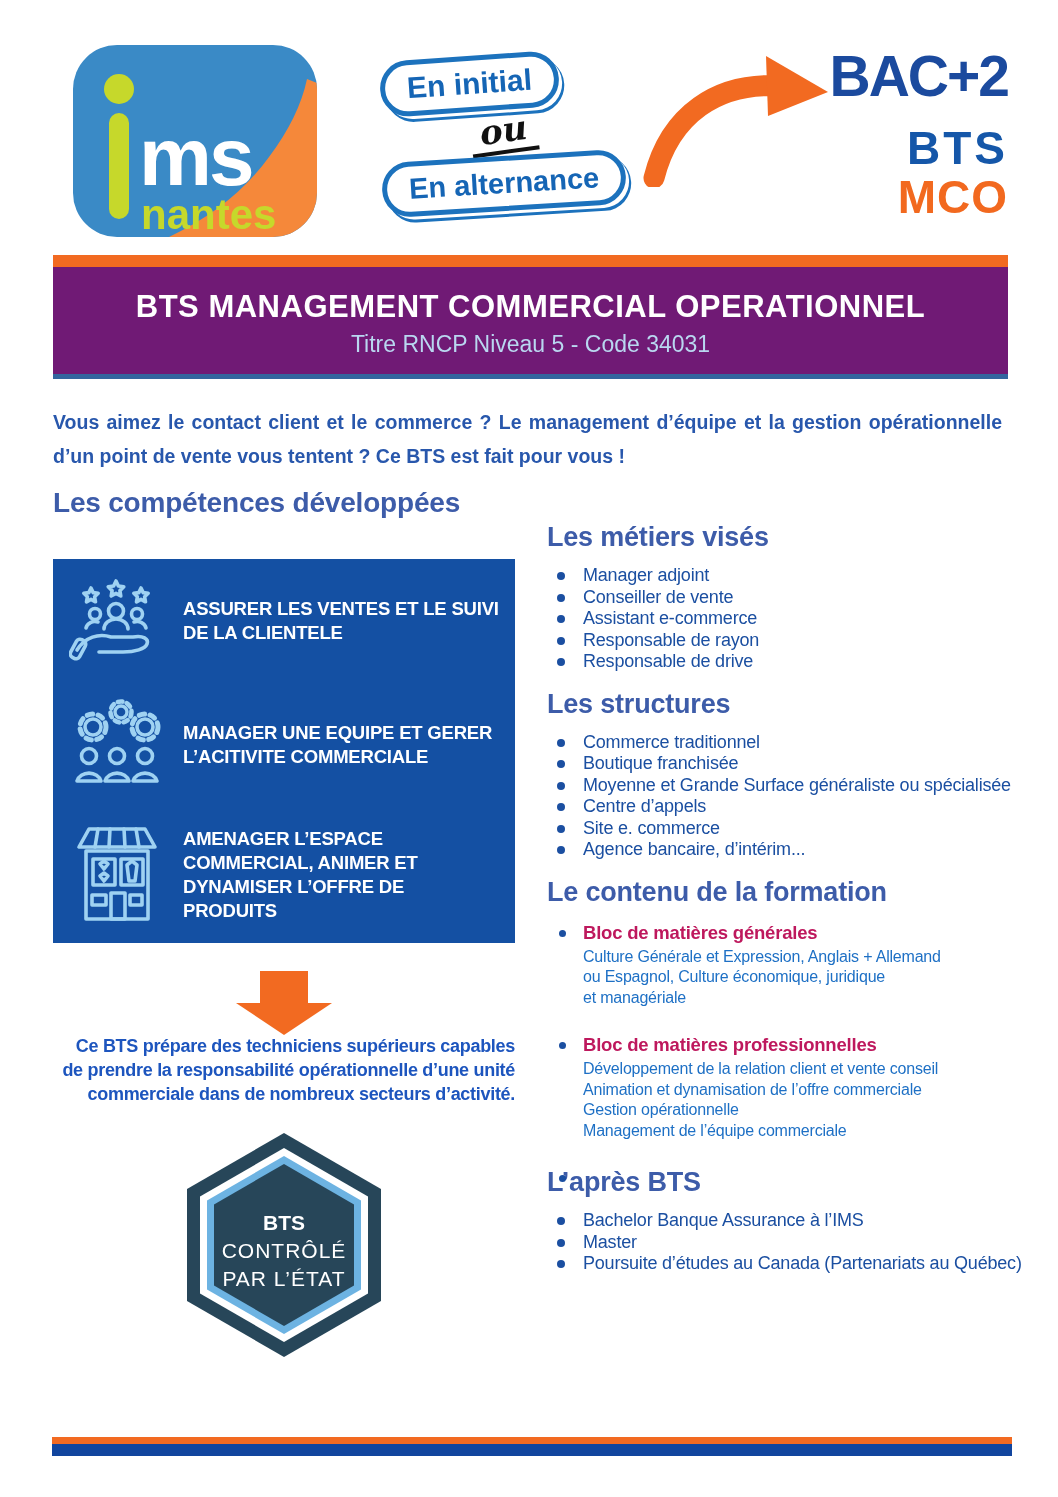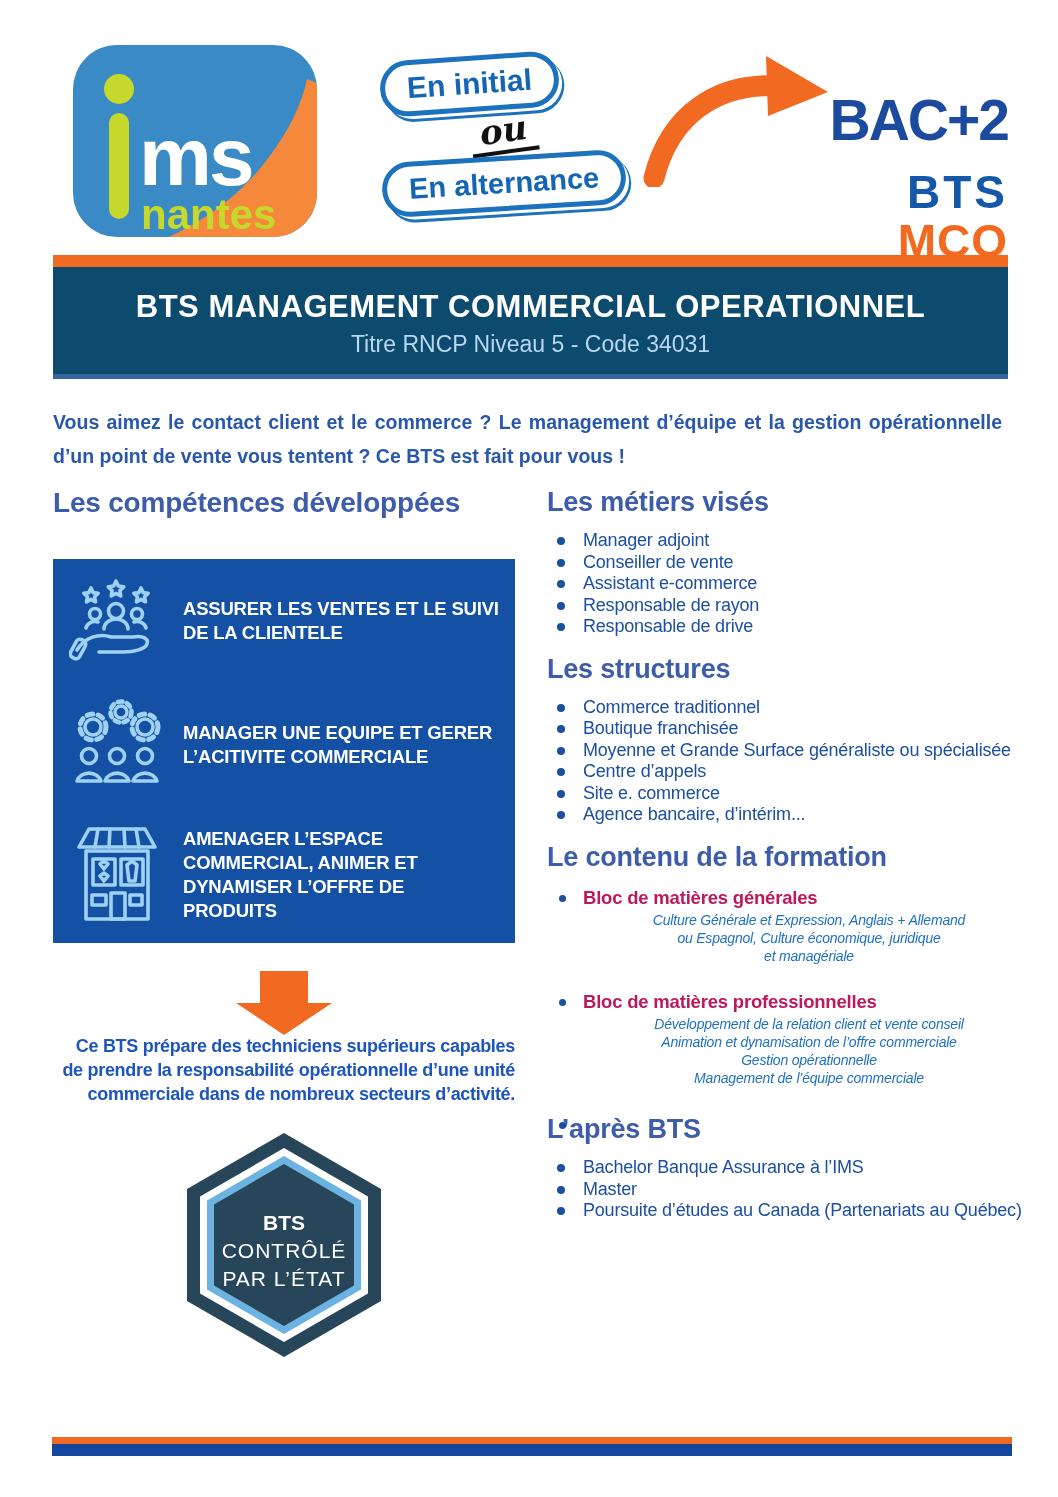--- a/index.html
+++ b/index.html
@@ -14,39 +14,39 @@
   .pill { position:absolute; background:#fff; border:5px solid #1c72bd; border-radius:999px;
           color:#1565b5; font-weight:bold; padding:6px 22px; white-space:nowrap;
           box-shadow:4px 4px 0 -1px #ffffff, 5px 6px 0 0 #1c72bd; }
   .pill-initial { left:28px; top:8px; font-size:30px; transform:rotate(-4deg); }
   .pill-alt { left:30px; top:108px; font-size:29px; transform:rotate(-3.5deg); }
   .ou { position:absolute; left:118px; top:62px; font-family:"DejaVu Serif", serif;
         font-style:italic; font-weight:bold; font-size:34px; color:#111;
         transform:rotate(-8deg); border-bottom:4px solid #111; padding:0 10px 0 10px; }
   .arrow-curve { position:absolute; left:640px; top:52px; }
   .degree { position:absolute; right:50px; top:48px; text-align:right; }
-  .degree .bac { font-size:57px; font-weight:bold; letter-spacing:-2px; color:#1b4a9e; line-height:1.0;margin-top:44px; }
+  .degree .bac { font-size:57px; font-weight:bold; letter-spacing:-2px; color:#1b4a9e; line-height:1.0; }
   .degree .bts { font-size:46px; font-weight:bold; letter-spacing:3px; color:#1557a9; line-height:1.1; margin-top:18px; }
   .degree .mco { font-size:46px; font-weight:bold; letter-spacing:1px; color:#f2691f; line-height:1.0; }
 
   
   .banner-wrap { margin:0 50px 0 53px; }
   .banner-orange { height:12px; background:#f26a21; }
-  .banner { background:#0c4a6e; border-bottom:5px solid #33659e; text-align:center; padding:22px 10px 16px; }
+  .banner { background:#701a75; border-bottom:5px solid #33659e; text-align:center; padding:22px 10px 16px; }
   .banner h1 { color:#ffffff; font-size:31px; font-weight:bold; letter-spacing:0.5px; }
   .banner .sub { color:#b9d7f0; font-size:23px; margin-top:6px; }
 
   
   .intro { margin:26px 56px 0 53px; color:#2857ac; font-weight:bold; font-size:19.5px;
            line-height:1.75; text-align:justify; }
 
   
   .cols { display:flex; padding:14px 23px 0 53px; align-items:flex-start; }
   .col-left { width:462px; flex:0 0 462px; }
-  .col-right { flex:1; padding-left:32px; }
+  .col-right { flex:1; padding-left:32px;margin-top:35px; }
 
   h2 { color:#3d5ca9; font-weight:bold; }
   .col-left h2 { font-size:28px; letter-spacing:-0.2px; }
   .col-right h2 { font-size:27px; letter-spacing:-0.2px; }
 
   .skill-box { background:#1450a3; display:flex; align-items:center; gap:18px;
                padding:14px 16px; min-height:104px; }
   .skill-box + .skill-box { margin-top:0; }
   .box1 { margin-top:40px; }
   .box2 { margin-top:46px; }
@@ -71,22 +71,22 @@
   ul.blist li::before { content:''; position:absolute; left:10px; top:7px; width:8px; height:8px;
                         border-radius:50%; background:#1b4fa1; }
   .h-structures { margin-top:16px; }
   .h-contenu { margin-top:16px; }
   .h-apres { margin-top:18px; }
   .blocks { margin-top:14px; }
   .block { position:relative; padding-left:36px; margin-bottom:26px; }
   .block::before { content:''; position:absolute; left:12px; top:8px; width:7px; height:7px;
                    border-radius:50%; background:#1b4fa1; }
   .block-title { color:#be185d; font-weight:bold; font-size:18.5px; letter-spacing:-0.2px; }
-  .block-details { color:#1e70c5; font-style:italic; font-size:14px; line-height:1.28;
-                   margin-top:3px; white-space:pre-line; letter-spacing:-0.2px;text-align:center; }
+  .block-details { color:#1e70c5; font-size:16px; line-height:1.28;
+                   margin-top:3px; white-space:pre-line; letter-spacing:-0.2px; }
 
   
   .footer { position:absolute; left:52px; right:46px; top:1437px; }
   .footer .f-orange { height:7px; background:#f26a21; }
   .footer .f-blue { height:12px; background:#11459e; }
 </style>
 </head>
 <body>
 
 <div class="page">

